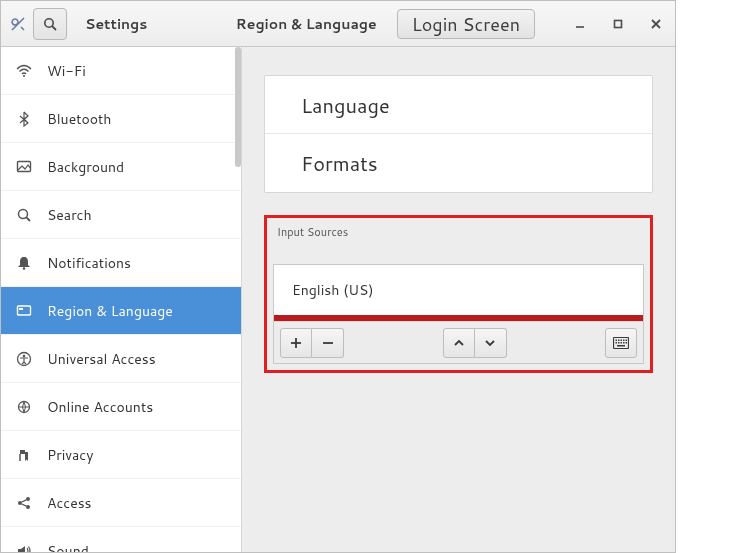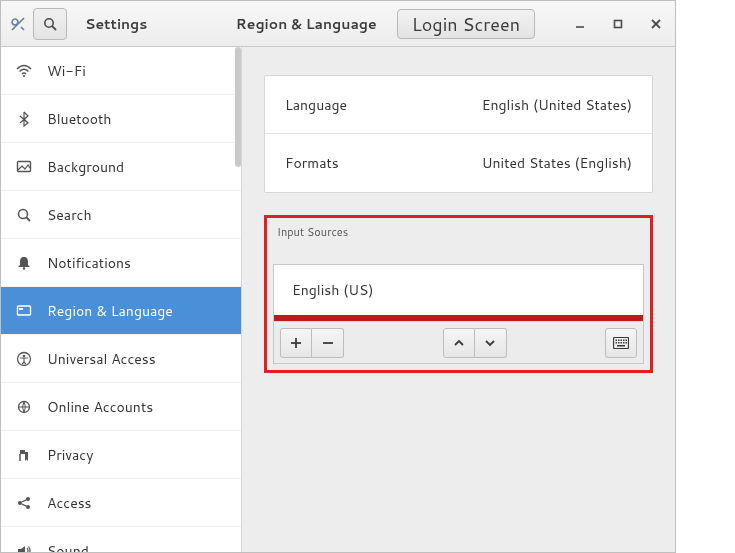--- a/index.html
+++ b/index.html
@@ -15,21 +15,21 @@
   .winctl { width: 22px; height: 22px; display: flex; align-items: center; justify-content: center; cursor: pointer; border-radius: 3px; margin-left: 10px; color: #4a4a4a; }
   .body { flex: 1; display: flex; overflow: hidden; }
   .sidebar { width: 240px; background: #fff; overflow-y: auto; position: relative; }
   .sidebar::-webkit-scrollbar { width: 8px; }
   .sidebar-item { height: 48px; display: flex; align-items: center; padding: 12px 14px; gap: 14px; font-size: 14px; color: #333; cursor: pointer; border-bottom: 1px solid #f2f2f2; }
   .sidebar-item.selected { background: #4a90d9; color: #fff; }
   .sidebar-item .sicon { width: 18px; height: 18px; display: inline-flex; align-items: center; justify-content: center; color: #555; }
   .sidebar-item.selected .sicon { color: #fff; }
   .content { flex: 1; background: #ededed; padding: 28px 22px; overflow-y: auto; border-left: 1px solid #d6d6d6; }
   .card { background: #fff; border: 1px solid #d6d6d6; border-radius: 2px; margin-bottom: 22px; }
-  .row { height: 58px; display: flex; align-items: center; justify-content: space-between; padding: 0 20px; font-size: 14px; color: #333; border-bottom: 1px solid #e6e6e6; cursor: pointer; }
+  .row { height: 58px; display: flex; align-items: center; padding: 0 36px; font-size: 20px; color: #333; border-bottom: 1px solid #e6e6e6; cursor: pointer; }
   .row:last-child { border-bottom: none; }
   .row .value { color: #333; }
   .highlight-box { border: 3px solid #e02020; padding: 4px 6px 6px 6px; }
   .section-label { font-size: 11px; color: #555; margin: 2px 0 24px 4px; }
   .input-list { background: #fff; border: 1px solid #c8c8c8; }
   .input-item { height: 56px; display: flex; align-items: center; padding: 0 18px; font-size: 14px; color: #333; border-bottom: 6px solid #b91c1c; cursor: pointer; }
   .toolbar { height: 42px; background: #ececec; border-top: 1px solid #d9d9d9; display: flex; align-items: center; padding: 0 6px; gap: 0; }
   .tbtn { width: 32px; height: 30px; border: 1px solid #bdbdbd; background: linear-gradient(#f5f5f5,#e6e6e6); display: flex; align-items: center; justify-content: center; cursor: pointer; font-size: 16px; color: #444; }
   .tbtn + .tbtn { border-left: none; }
   .btn-group { display: flex; }
@@ -182,25 +182,23 @@
             </svg>
           </span>
         <span>Sound</span>
       </div>
     </div>
 
     <div class="content">
       <div class="card">
         <div class="row">
           <span>Language</span>
-          <span class="value">English (United States)</span>
         </div>
         <div class="row">
           <span>Formats</span>
-          <span class="value">United States (English)</span>
         </div>
       </div>
 
       <div class="highlight-box">
         <div class="section-label">Input Sources</div>
         <div class="input-list">
           <div class="input-item">
             <span>English (US)</span>
           </div>
           <div class="toolbar">

